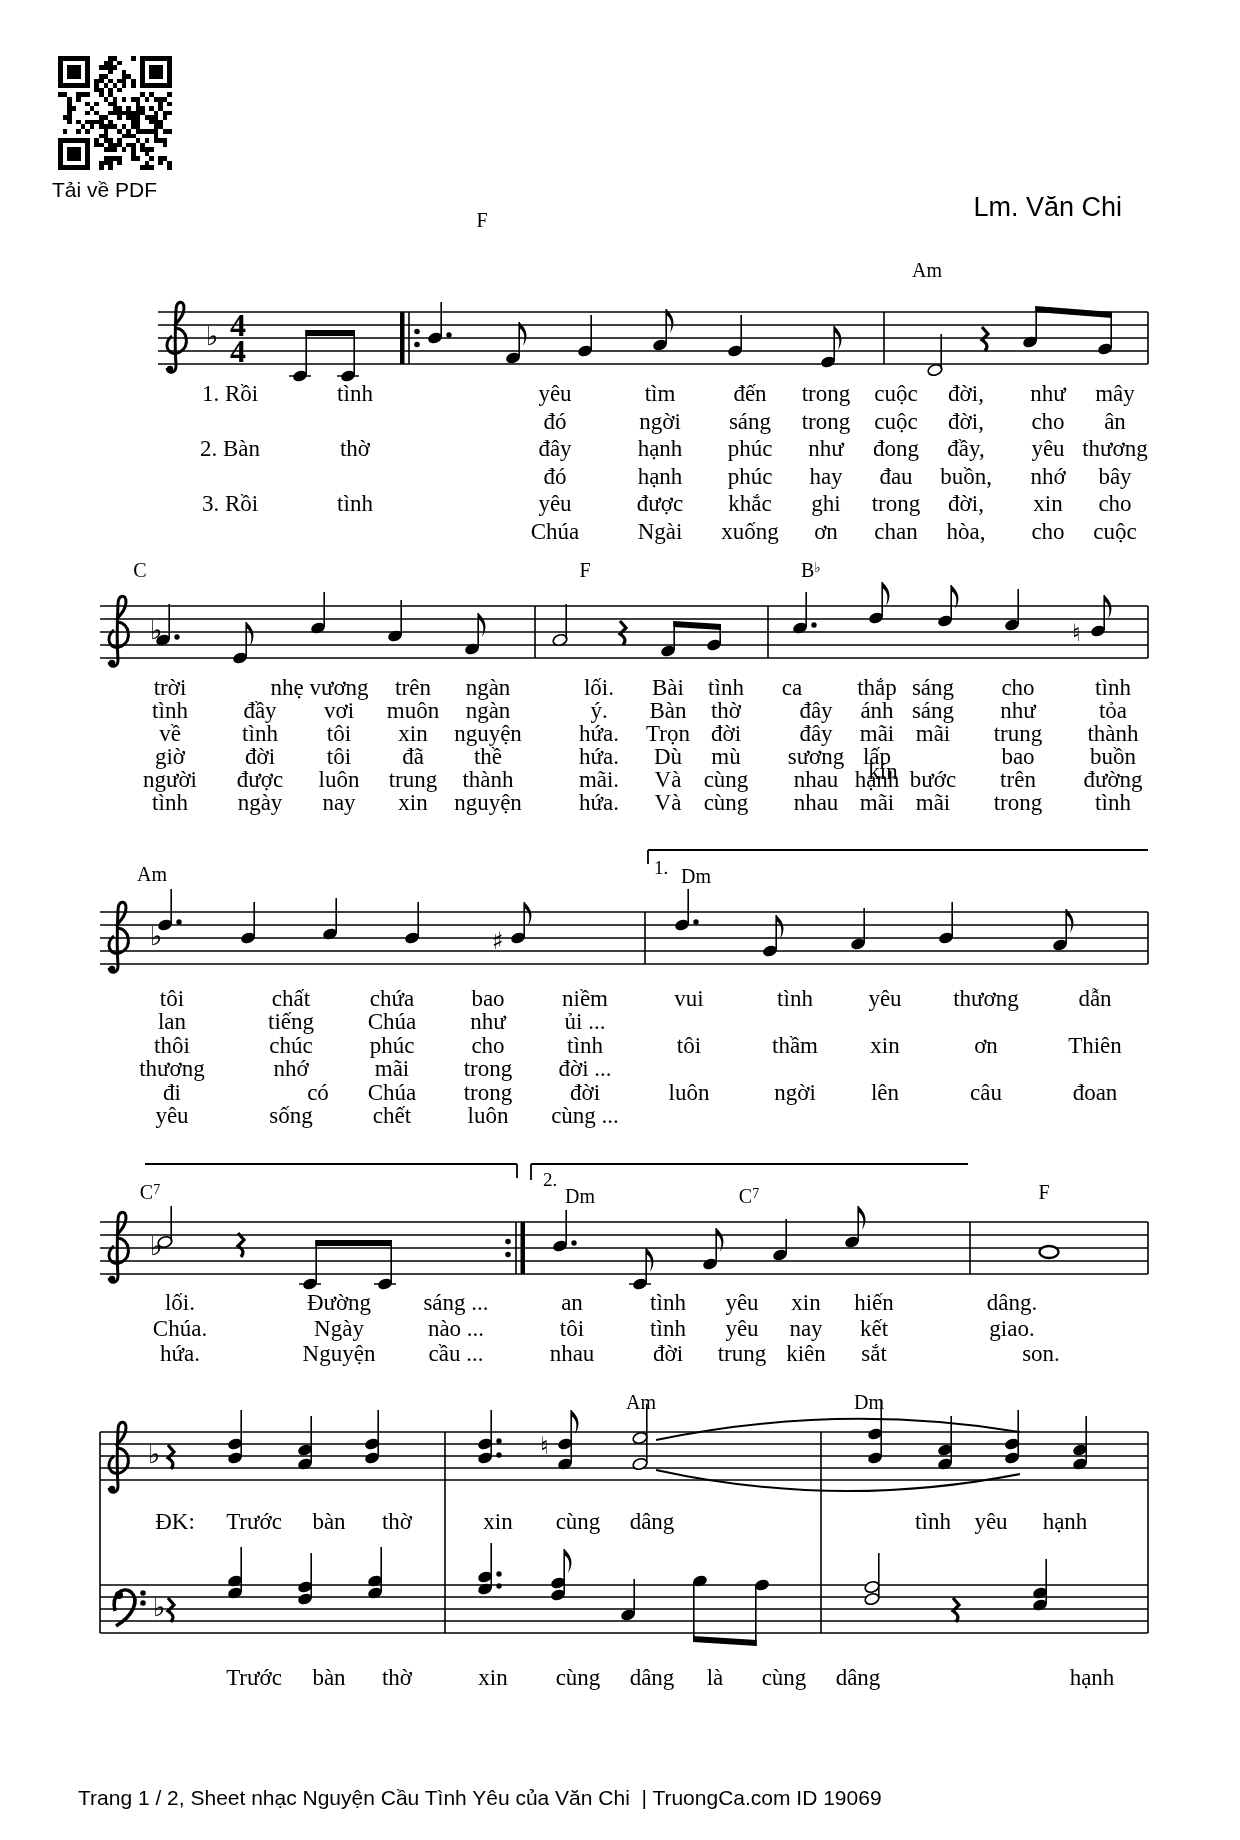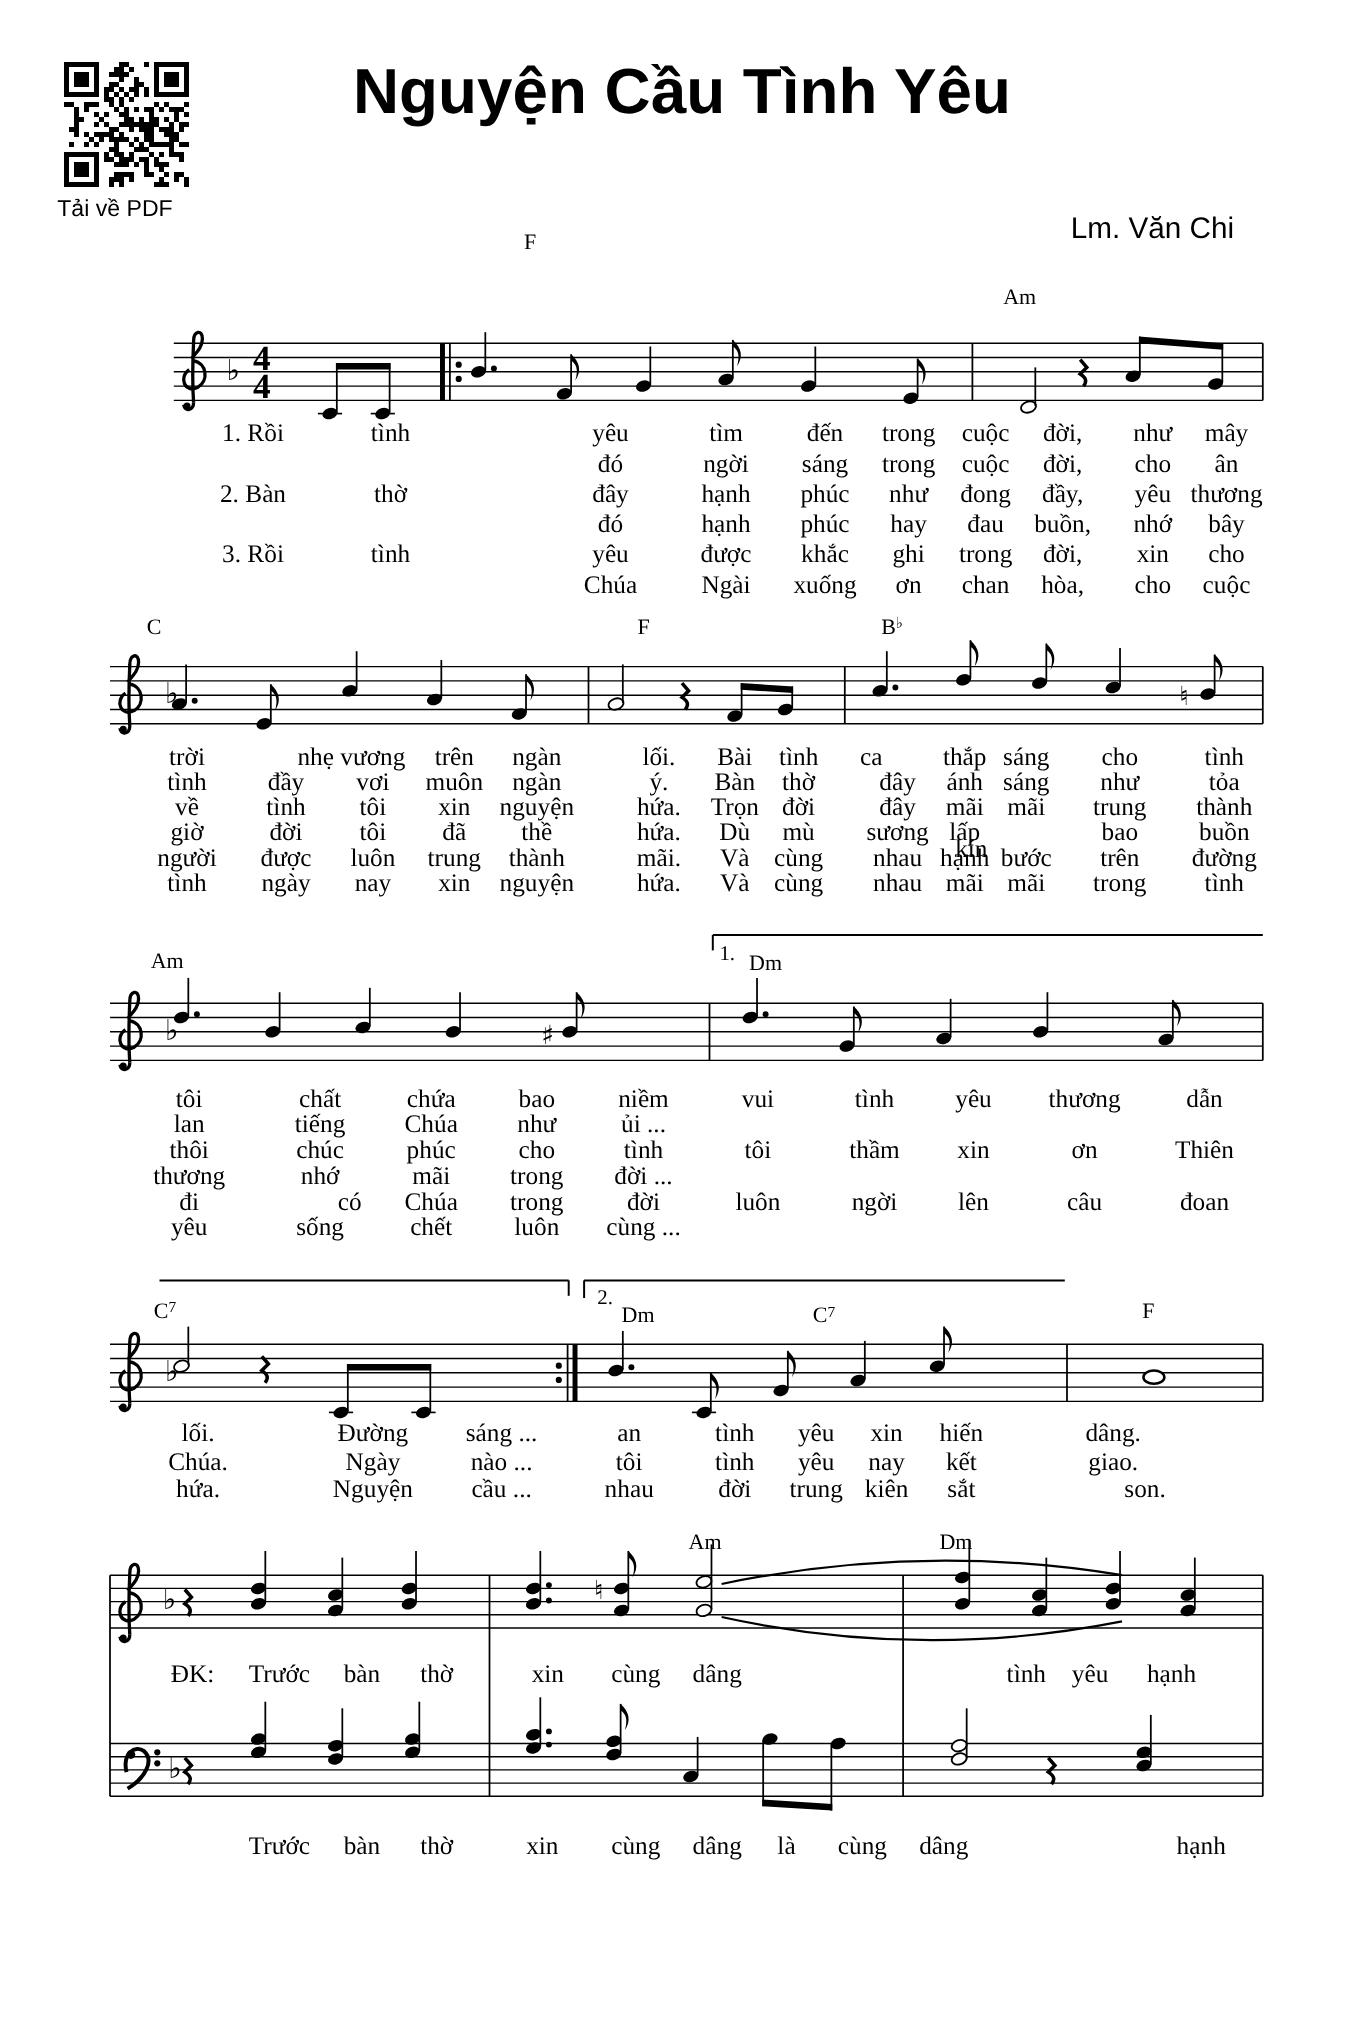--- a/index.html
+++ b/index.html
@@ -310,21 +310,20 @@
         <rect x="27.36" y="109.44" width="4.56" height="4.56" fill="#000"></rect>
         <rect x="41.04" y="109.44" width="4.56" height="4.56" fill="#000"></rect>
         <rect x="50.16" y="109.44" width="4.56" height="4.56" fill="#000"></rect>
         <rect x="82.08" y="109.44" width="4.56" height="4.56" fill="#000"></rect>
         <rect x="86.63999999999999" y="109.44" width="4.56" height="4.56" fill="#000"></rect>
         <rect x="91.19999999999999" y="109.44" width="4.56" height="4.56" fill="#000"></rect>
         <rect x="109.44" y="109.44" width="4.56" height="4.56" fill="#000"></rect>
       </svg>
   </a>
   <div id="dl-label">Tải về PDF</div>
-  <h1 id="title">Nguyện Cầu Tình Yêu</h1>
   <div id="composer">Lm. Văn Chi</div>
   <div id="notation"><svg width="1240" height="1840" viewBox="0 0 1240 1840">
         <g>
           <line x1="158" y1="312" x2="1148" y2="312" stroke="#000" stroke-width="1.3"></line>
           <line x1="158" y1="325" x2="1148" y2="325" stroke="#000" stroke-width="1.3"></line>
           <line x1="158" y1="338" x2="1148" y2="338" stroke="#000" stroke-width="1.3"></line>
           <line x1="158" y1="351" x2="1148" y2="351" stroke="#000" stroke-width="1.3"></line>
           <line x1="158" y1="364" x2="1148" y2="364" stroke="#000" stroke-width="1.3"></line>
           <g>
             <path d="M176 366 C175 352 175 332 176 310 C176 301 184 299 184 308 C184 316 178 321 174 326" fill="none" stroke="#000" stroke-width="3"></path>
@@ -861,13 +860,14 @@
       <span class="chord" style="left: 696px; top: 866px;">Dm</span>
       <span class="chord" style="left: 150px; top: 1182px;">C<sup>7</sup></span>
       <span class="chord" style="left: 580px; top: 1186px;">Dm</span>
       <span class="chord" style="left: 749px; top: 1186px;">C<sup>7</sup></span>
       <span class="chord" style="left: 1044px; top: 1182px;">F</span>
       <span class="chord" style="left: 641px; top: 1392px;">Am</span>
       <span class="chord" style="left: 869px; top: 1392px;">Dm</span>
       <span class="volta" style="left: 654px; top: 858px;">1.</span>
       <span class="volta" style="left: 543px; top: 1170px;">2.</span>
     </div>
+  <div id="footer">Trang 1 / 2, Sheet nhạc Nguyện Cầu Tình Yêu của Văn Chi  | TruongCa.com ID 19069</div>
 </div>
 
 </body></html>

